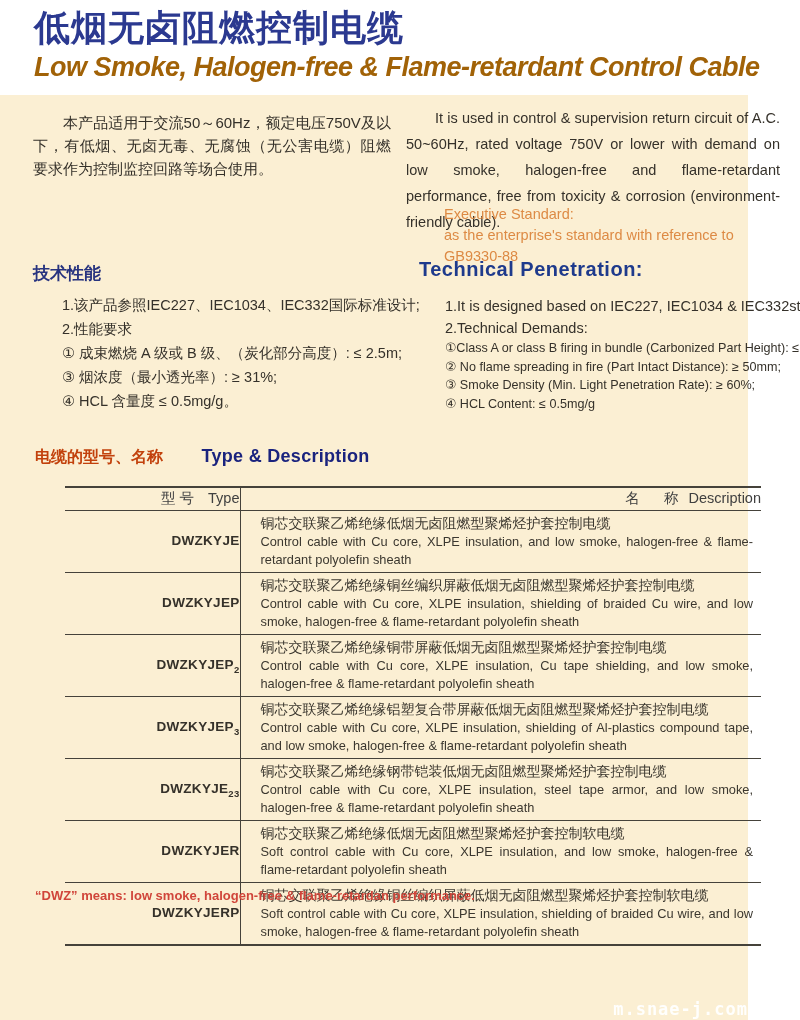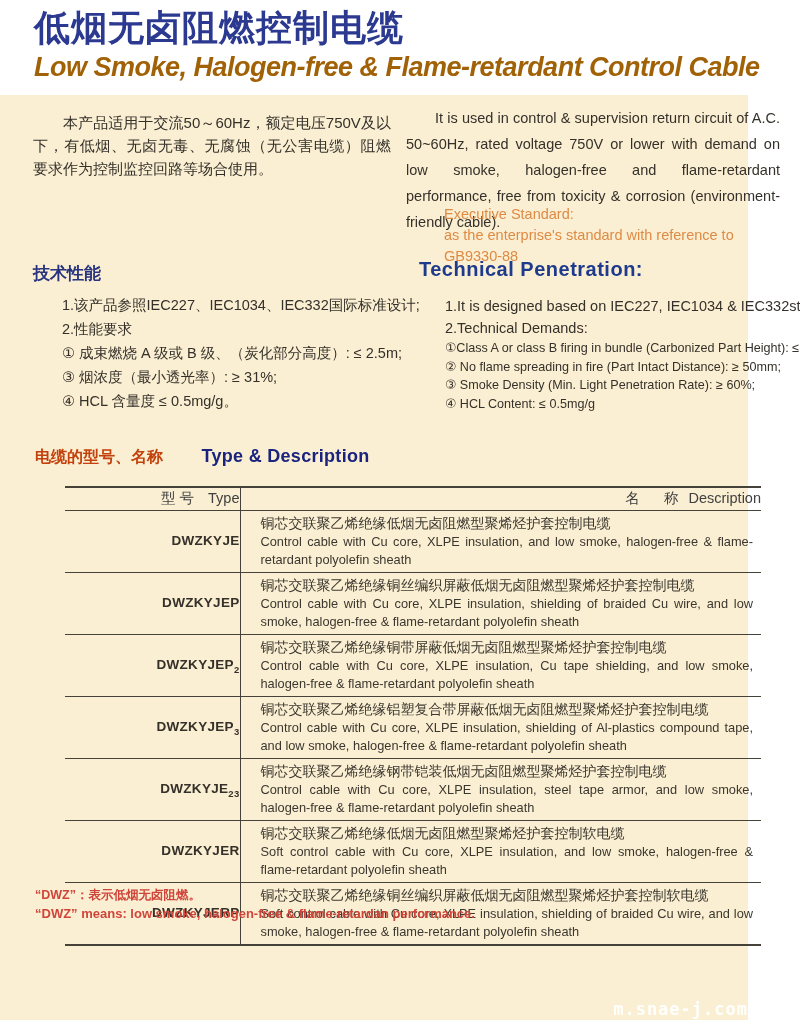--- a/index.html
+++ b/index.html
@@ -199,20 +199,19 @@
             <td class="desc-cell">
               <div class="zh">铜芯交联聚乙烯绝缘铜丝编织屏蔽低烟无卤阻燃型聚烯烃护套控制软电缆</div>
               <div class="en">Soft control cable with Cu core, XLPE insulation, shielding of braided Cu wire, and low smoke, halogen-free &amp; flame-retardant polyolefin sheath</div>
             </td>
           </tr>
         </tbody>
       </table>
     </div>
 
     <div class="footnotes">
-      <div class="f1">“DWZ”：表示低烟无卤阻燃。</div>
       <div class="f2">“DWZ”  means: low smoke, halogen-free &amp; flame-retardan performance.</div>
     </div>
 
     <div class="watermark">m.snae-j.com</div>
 
   </div>
 </div>
 
 </body></html>

